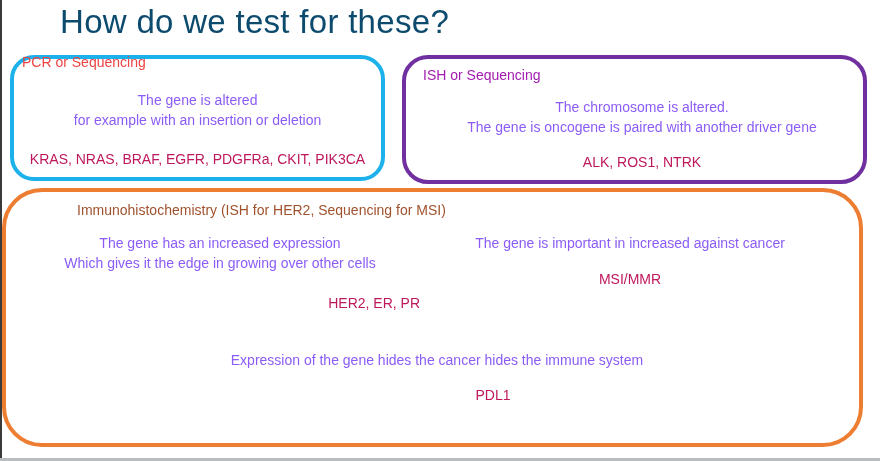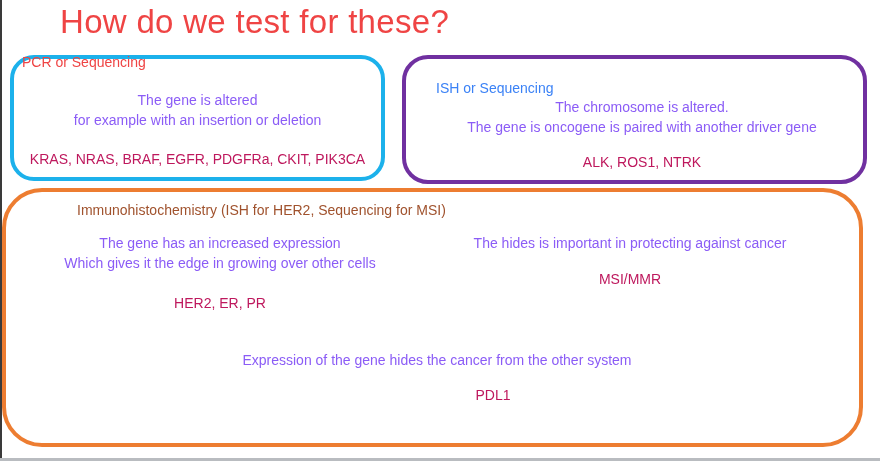--- a/index.html
+++ b/index.html
@@ -26,21 +26,21 @@
       left: 0; top: 458px;
       width: 880px; height: 3px;
       background: #b9bcc0;
     }
     .title {
       position: absolute;
       left: 60px;
       top: 2px;
       font-size: 33px;
       line-height: 40px;
-      color: #ef4444;
+      color: #0c4a6e;
       white-space: nowrap;
       letter-spacing: 0.3px;
     }
     .box {
       position: absolute;
       box-sizing: border-box;
       background: #ffffff;
     }
     .box-pcr {
       left: 10px; top: 55px;
@@ -90,31 +90,31 @@
 
 <div class="title">How do we test for these?</div>
 
 <div class="box box-pcr"></div>
 <div class="label" style="left:22px; top:53px; color:#ef4444;">PCR or Sequencing</div>
 <div class="center-text" style="left:10px; width:375px; top:90px;">The gene is altered</div>
 <div class="center-text" style="left:10px; width:375px; top:110px;">for example with an insertion or deletion</div>
 <div class="genes" style="left:10px; width:375px; top:150px;">KRAS, NRAS, BRAF, EGFR, PDGFRa, CKIT, PIK3CA</div>
 
 <div class="box box-ish"></div>
-<div class="label" style="left:436px; top:66px; color:#3b82f6;margin-top:13px;">ISH or Sequencing</div>
+<div class="label" style="left:423px; top:66px; color:#a21caf;">ISH or Sequencing</div>
 <div class="center-text" style="left:402px; width:480px; top:97px;">The chromosome is altered.</div>
 <div class="center-text" style="left:402px; width:480px; top:117px;">The gene is oncogene is paired with another driver gene</div>
 <div class="genes" style="left:402px; width:480px; top:153px;">ALK, ROS1, NTRK</div>
 
 <div class="box box-ihc"></div>
 <div class="label" style="left:37px; top:201px; color:#a0522d;margin-left:40px;">Immunohistochemistry (ISH for HER2, Sequencing for MSI)</div>
 
 <div class="center-text" style="left:20px; width:400px; top:233px;">The gene has an increased expression</div>
 <div class="center-text" style="left:20px; width:400px; top:253px;">Which gives it the edge in growing over other cells</div>
-<div class="genes" style="left:20px; width:400px; top:294px;">HER2, ER, PR</div>
+<div class="genes" style="left:20px; width:400px; top:294px;text-align:right;">HER2, ER, PR</div>
 
-<div class="center-text" style="left:440px; width:380px; top:233px;">The hides is important in protecting against cancer</div>
+<div class="center-text" style="left:440px; width:380px; top:233px;">The gene is important in increased against cancer</div>
 <div class="genes" style="left:440px; width:380px; top:270px;">MSI/MMR</div>
 
-<div class="center-text" style="left:2px; width:870px; top:350px;">Expression of the gene hides the cancer from the other system</div>
+<div class="center-text" style="left:2px; width:870px; top:350px;">Expression of the gene hides the cancer hides the immune system</div>
 <div class="genes" style="left:14px; width:870px; top:386px;padding-left:44px;">PDL1</div>
 
 <div class="frame-bottom"></div>
 
 </body></html>

